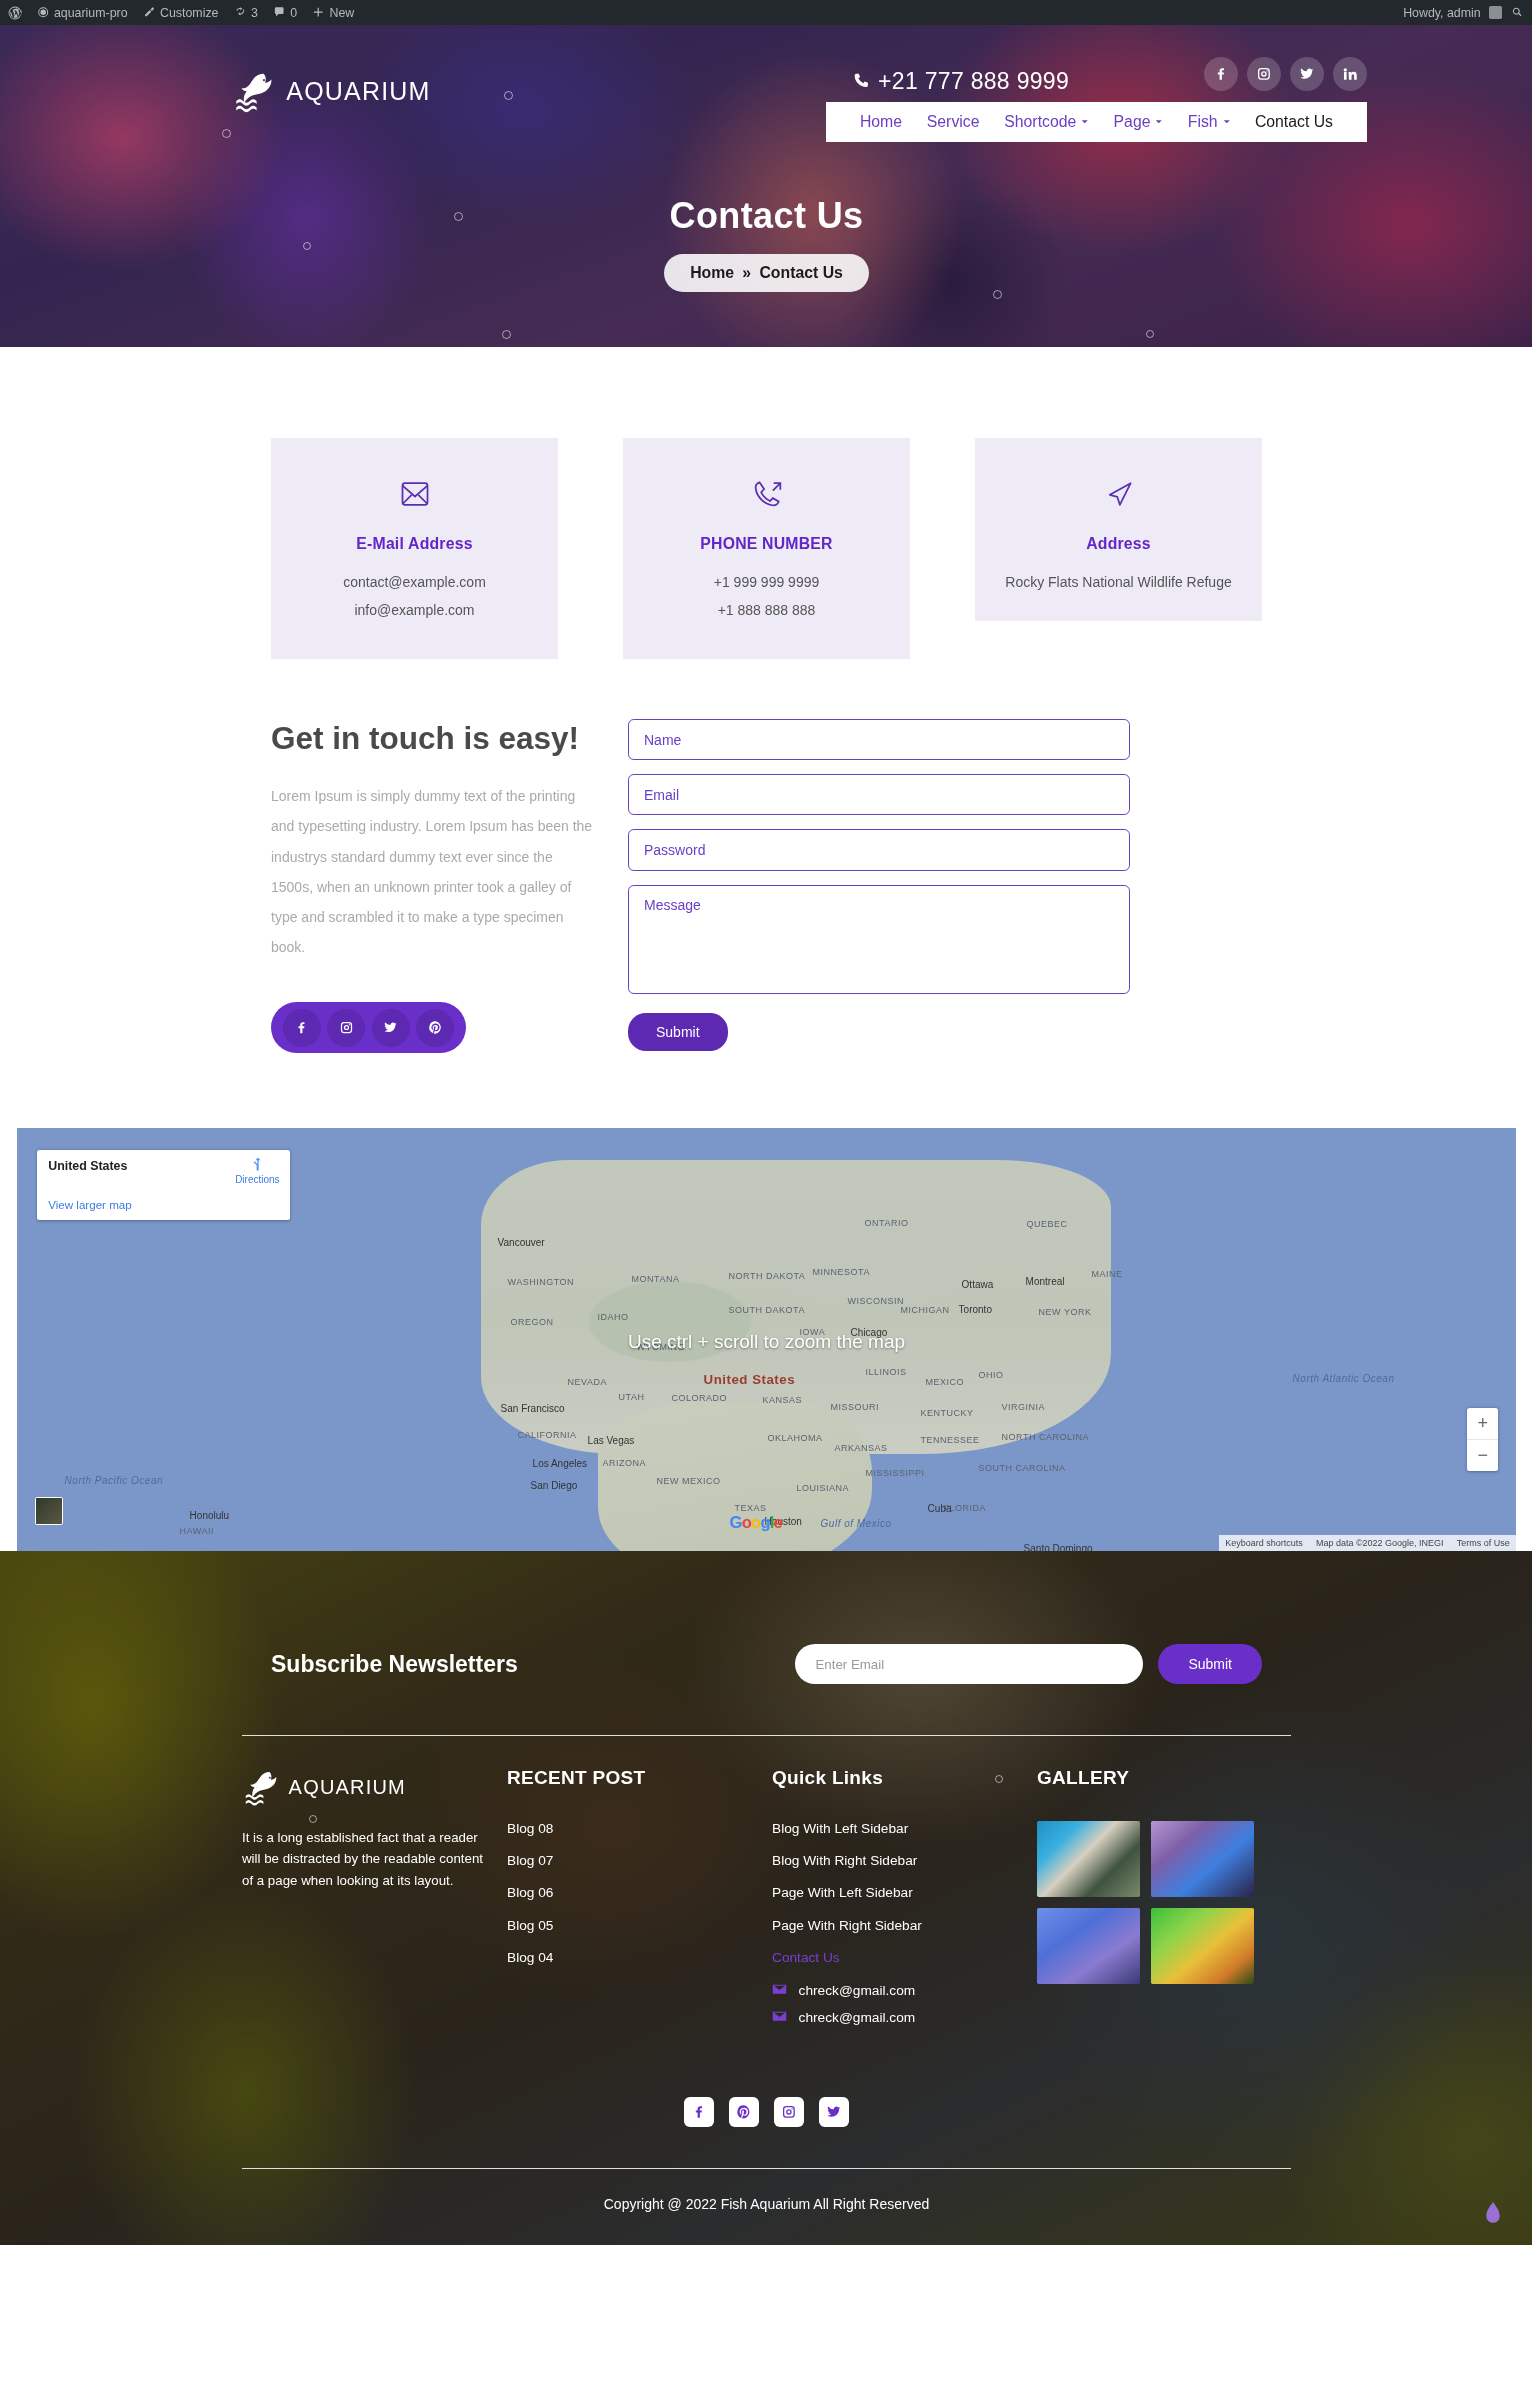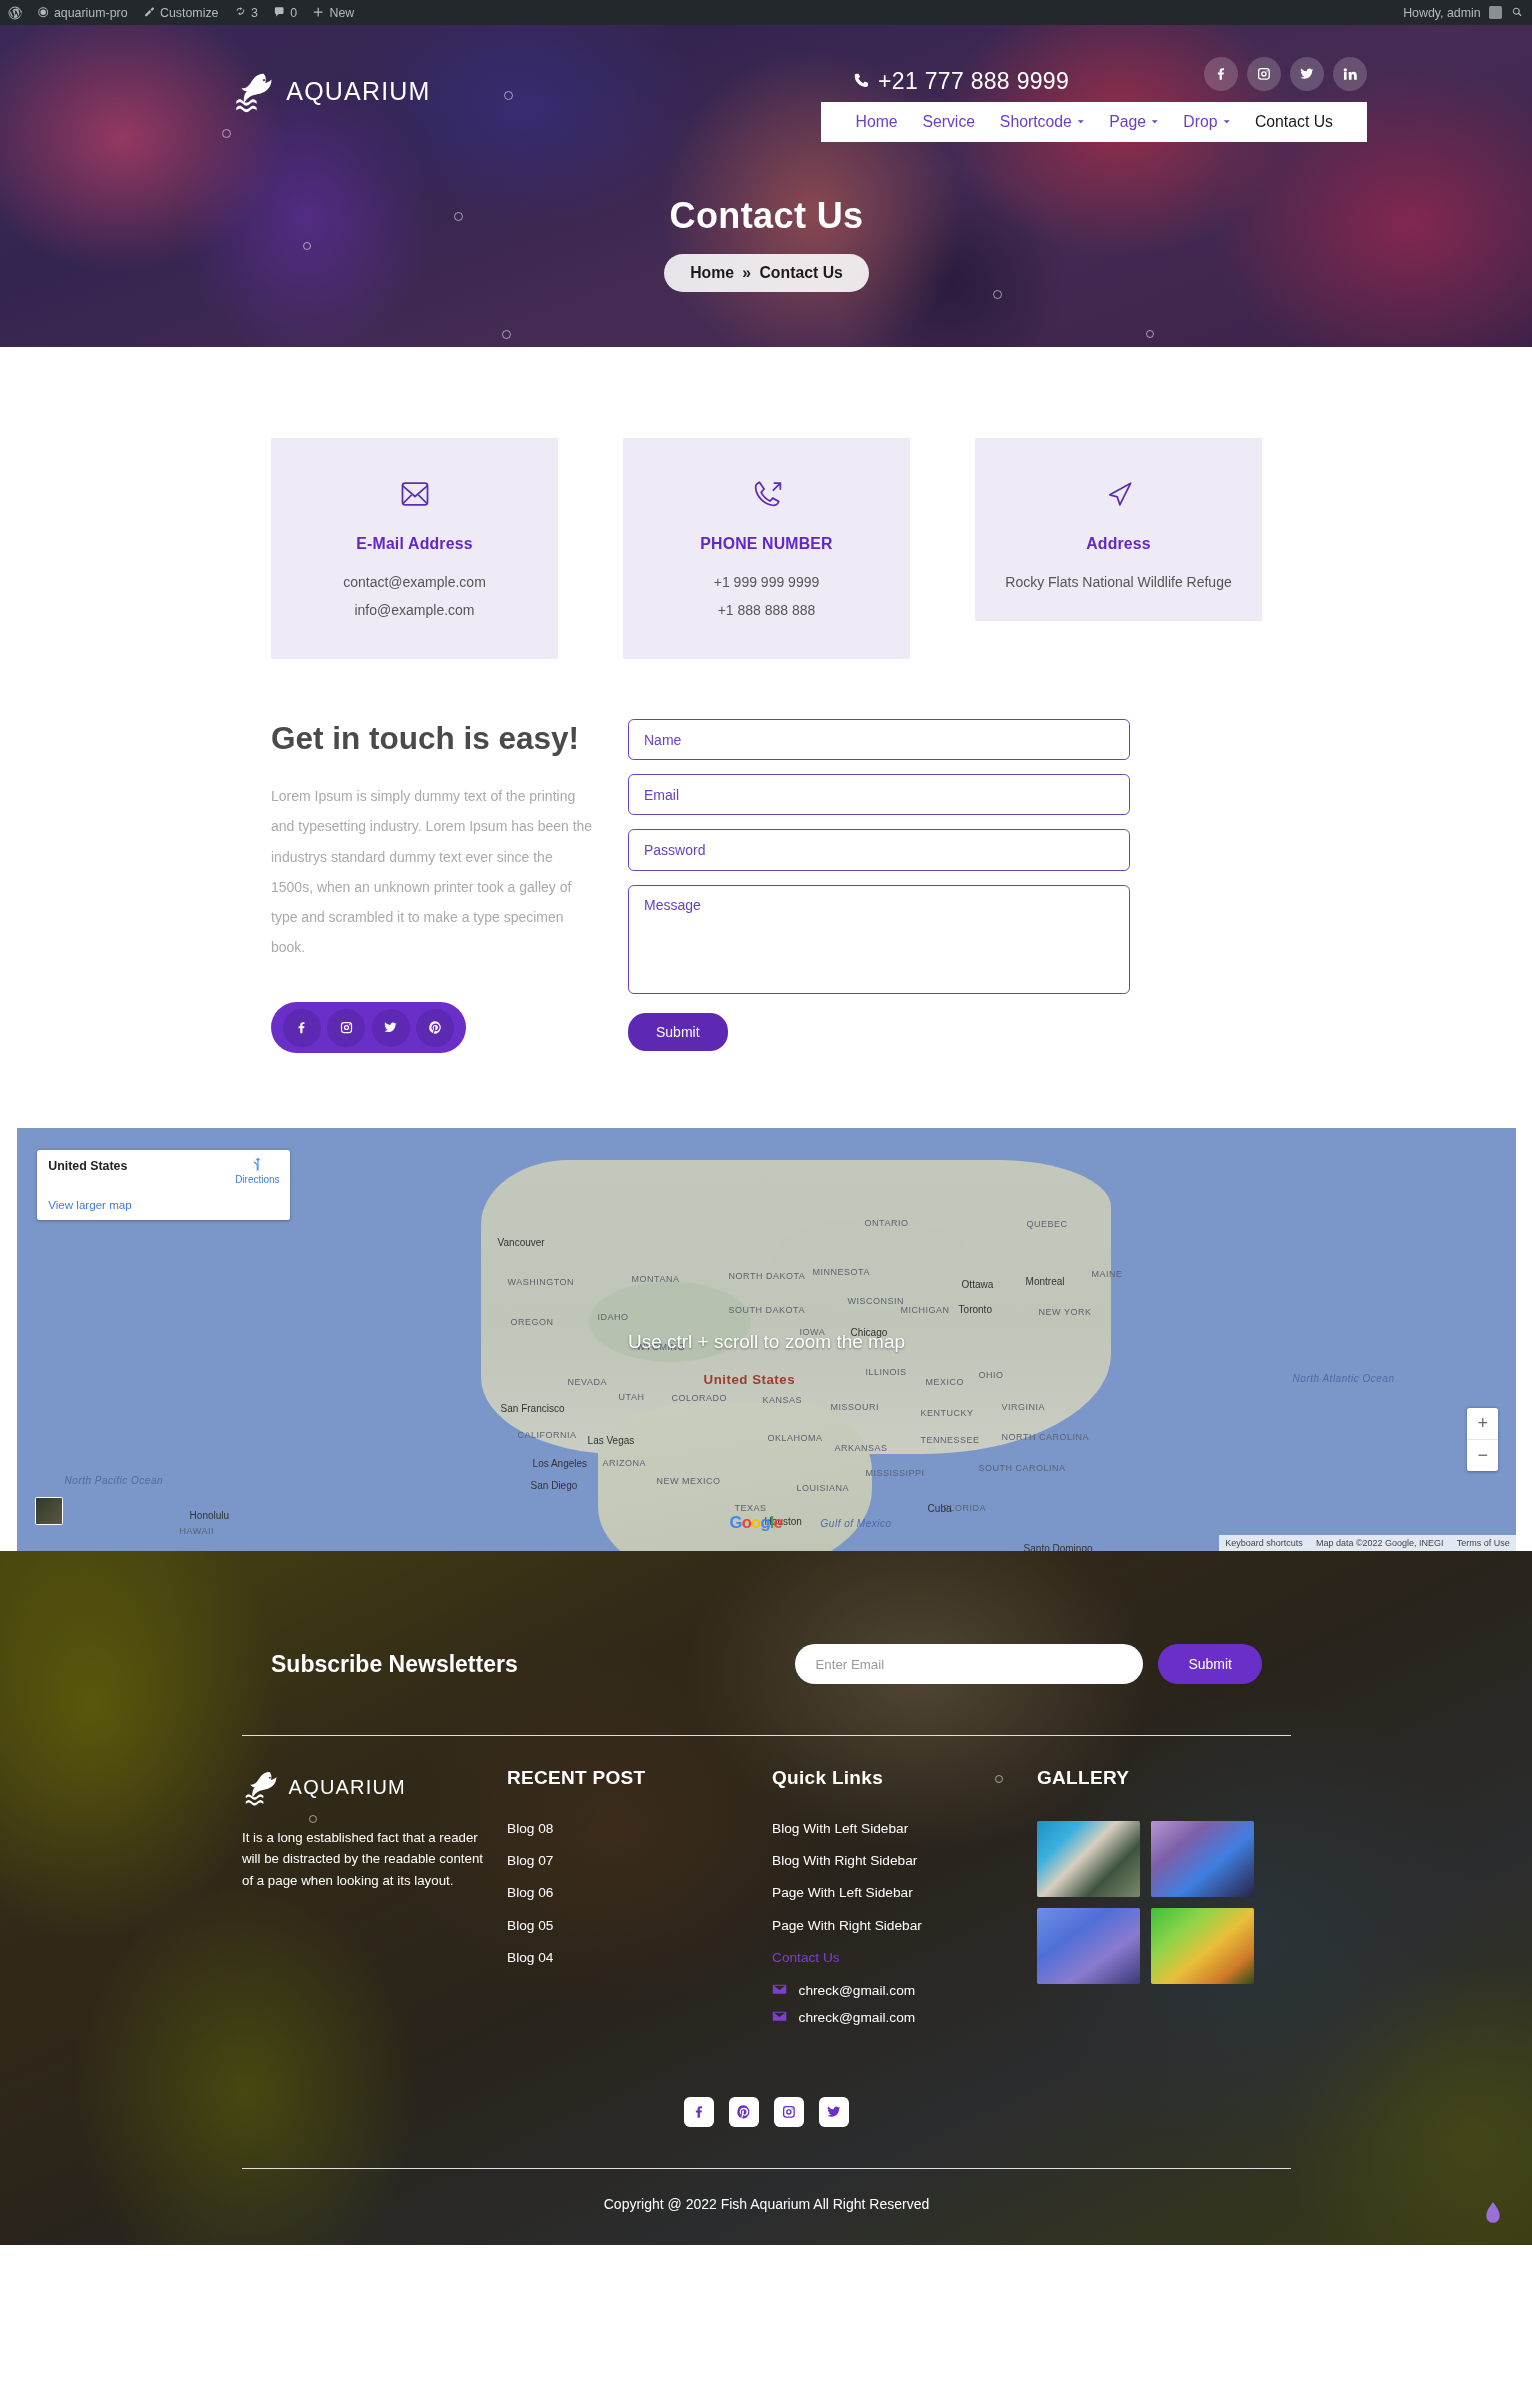--- a/index.html
+++ b/index.html
@@ -400,21 +400,21 @@
       </a>
       <a class="nav-item">
         <span>Page</span>
         <span class="caret">
             <svg viewBox="0 0 10 10">
               <path d="M1 3l4 4 4-4Z"></path>
             </svg>
           </span>
       </a>
       <a class="nav-item">
-        <span>Drop</span>
+        <span>Fish</span>
         <span class="caret">
             <svg viewBox="0 0 10 10">
               <path d="M1 3l4 4 4-4Z"></path>
             </svg>
           </span>
       </a>
       <a class="nav-item active">
           <span>Contact Us</span>
         </a>
     </nav>

